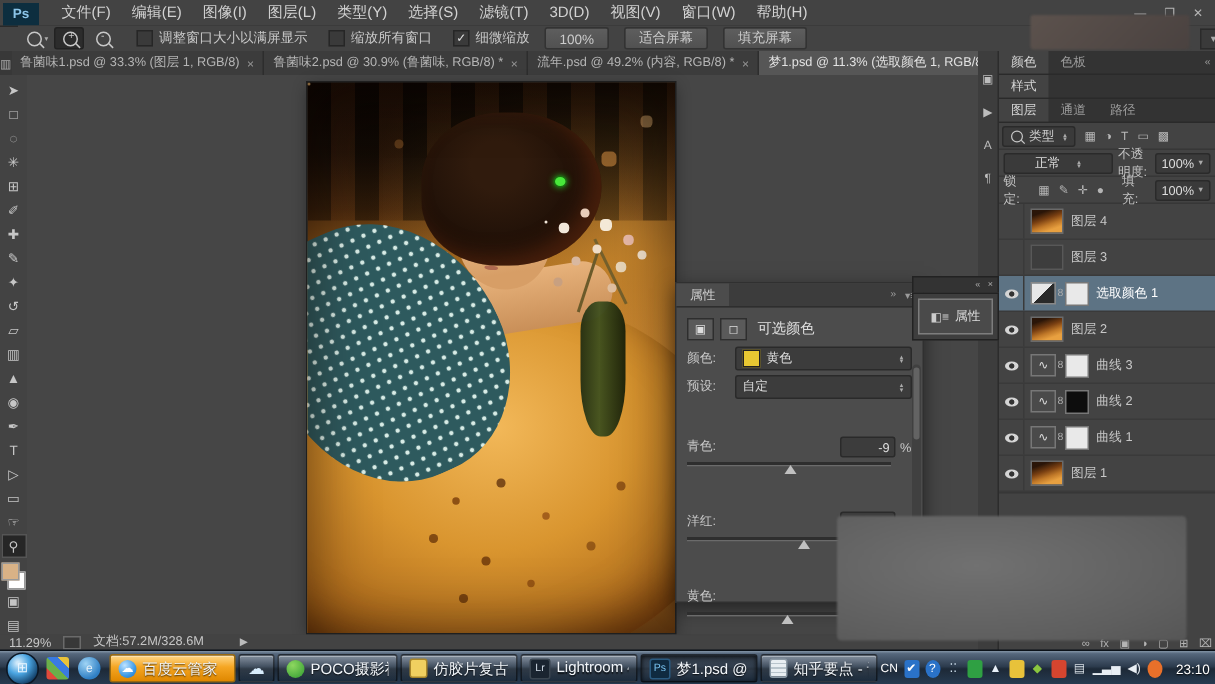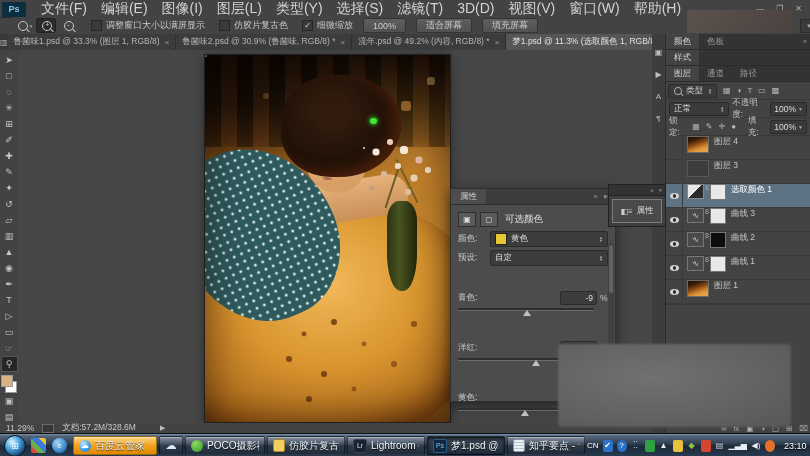--- a/index.html
+++ b/index.html
@@ -4,21 +4,21 @@
 <style>
   html,body{margin:0;padding:0;}
   body{width:810px;height:456px;position:relative;overflow:hidden;
        font-family:"Liberation Sans","DejaVu Sans",sans-serif;
        background:#434343;-webkit-font-smoothing:antialiased;}
   
   #menubar{position:absolute;left:0;top:0;width:810px;height:17px;background:#434343;
            border-bottom:1px solid #292929;display:flex;align-items:center;}
   #pslogo{width:24px;height:15px;background:#0d2e3f;color:#8cc5e8;font-weight:bold;font-size:9px;
           display:flex;align-items:center;justify-content:center;margin:1px 8px 0 2px;}
-  .menuitem{font-size:14px;color:#d2d2d2;padding:0 7px;line-height:17px;white-space:nowrap;}
+  .menuitem{font-size:10px;color:#d2d2d2;padding:0 7px;line-height:17px;white-space:nowrap;}
   #winctrls{margin-left:auto;display:flex;gap:12px;padding-right:8px;}
   #winctrls span{font-size:8px;color:#b5b5b5;}
   
   #optionsbar{position:absolute;left:12px;top:17px;width:810px;height:17px;background:#434343;
               border-bottom:1px solid #2d2d2d;display:flex;align-items:center;font-size:9px;color:#c8c8c8;}
   .mag{width:8px;height:8px;border:1px solid #c8c8c8;border-radius:50%;position:relative;display:inline-block;}
   .mag::after{content:"";position:absolute;width:4px;height:1px;background:#c8c8c8;right:-3px;bottom:-1px;transform:rotate(45deg);}
   .zoombtn{width:18px;height:13px;display:flex;align-items:center;justify-content:center;margin:0 1px;border-radius:2px;}
   .zoombtn.pressed{background:#2c2c2c;border:1px solid #222;}
   .cb{display:flex;align-items:center;margin-left:14px;}
@@ -108,29 +108,29 @@
   .ptab{padding:0 8px;font-size:8.5px;color:#9a9a9a;display:flex;align-items:center;background:transparent;}
   .ptab.active{background:#434343;color:#d5d5d5;}
   .ptabrow .collapse{margin-left:auto;color:#999;font-size:7px;display:flex;align-items:center;padding-right:3px;}
   #filterrow{height:17px;display:flex;align-items:center;gap:3px;padding:0 2px;border-bottom:1px solid #373737;}
   #kindbox{height:12px;background:#3a3a3a;border:1px solid #2a2a2a;border-radius:2px;display:flex;
     align-items:center;gap:3px;padding:0 4px;font-size:8.5px;color:#ccc;}
   .ficon{font-size:8px;color:#b8b8b8;}
   #blendrow,#lockrow{height:17px;display:flex;align-items:center;font-size:8.5px;color:#c2c2c2;
     padding:0 3px;gap:3px;border-bottom:1px solid #373737;}
   .selbox{height:12px;background:#3a3a3a;border:1px solid #2a2a2a;border-radius:2px;
-    display:flex;align-items:center;padding:0 4px;font-size:8.5px;color:#ddd;gap:4px;}
+    display:flex;align-items:center;padding:0 20px;font-size:8.5px;color:#ddd;gap:4px;}
   .updn{display:inline-flex;flex-direction:column;line-height:3px;font-size:4px;color:#aaa;margin-left:2px;}
   .valbox{height:12px;background:#3a3a3a;border:1px solid #2a2a2a;border-radius:2px;
     display:flex;align-items:center;padding:0 3px;font-size:8.5px;color:#ddd;}
   .dd{font-size:5px;color:#aaa;margin-left:2px;}
   .lockicon{font-size:8px;color:#b5b5b5;margin:0 1px;}
   
   #layers{border-bottom:1px solid #373737;}
-  .lrow{height:23px;display:flex;border-bottom:1px solid #3a3a3a;background:#434343;}
+  .lrow{height:23px;display:flex;align-items:center;border-bottom:1px solid #3a3a3a;background:#434343;}
   .lrow.selected{background:#5d7384;}
   .lrow.selected .lname{color:#fff;}
   .eyewell{width:16px;height:100%;border-right:1px solid #3a3a3a;display:flex;align-items:center;justify-content:center;}
   .eye{display:none;width:9px;height:6px;border-radius:50%;background:radial-gradient(circle at 50% 50%, #333 0 1.5px, #d5d5d5 2px);}
   .eye.on{display:block;}
   .lthumb{width:22px;height:17px;margin-left:4px;border:1px solid #6a6a6a;box-sizing:border-box;flex:none;}
   .thumb-photo{background:linear-gradient(160deg,#2a1508 18%,#7a4012 42%,#c07828 62%,#e8a040 80%);}
   .thumb-dark{background:#3d3d3d;border-color:#585858;}
   .thumb-selective{width:17px;height:15px;background:linear-gradient(135deg,#e8e8e8 50%,#2a2a2a 50%);border-color:#888;}
   .thumb-curves{width:17px;height:15px;background:#4a4a4a;border-color:#777;color:#ddd;font-size:8px;
@@ -273,21 +273,21 @@
     </span>
   <div style="display:flex;">
 
       <span class="cb">
         <span class="cbbox"></span>
         <span>调整窗口大小以满屏显示</span>
       </span>
 
       <span class="cb">
         <span class="cbbox"></span>
-        <span>仿胶片复古色</span>
+        <span>缩放所有窗口</span>
       </span>
 
       <span class="cb">
         <span class="cbbox checked">
           <span class="tick">✓</span>
         </span>
         <span>细微缩放</span>
       </span>
     </div>
   <div style="display:flex;">
@@ -553,20 +553,28 @@
         <div class="lrow selected">
           <span class="eyewell">
             <span class="eye on"></span>
           </span>
           <span class="lthumb thumb-selective"></span>
           <span class="chain show">8</span>
           <span class="lmask show mask-white"></span>
           <span class="lname">选取颜色 1</span>
         </div>
 
+        <div class="lrow">
+          <span class="eyewell">
+            <span class="eye on"></span>
+          </span>
+          <span class="lthumb thumb-photo"></span>
+
+          <span class="lname">图层 2</span>
+        </div>
 
         <div class="lrow">
           <span class="eyewell">
             <span class="eye on"></span>
           </span>
           <span class="lthumb thumb-curves"></span>
           <span class="chain show">8</span>
           <span class="lmask show mask-white"></span>
           <span class="lname">曲线 3</span>
         </div>

